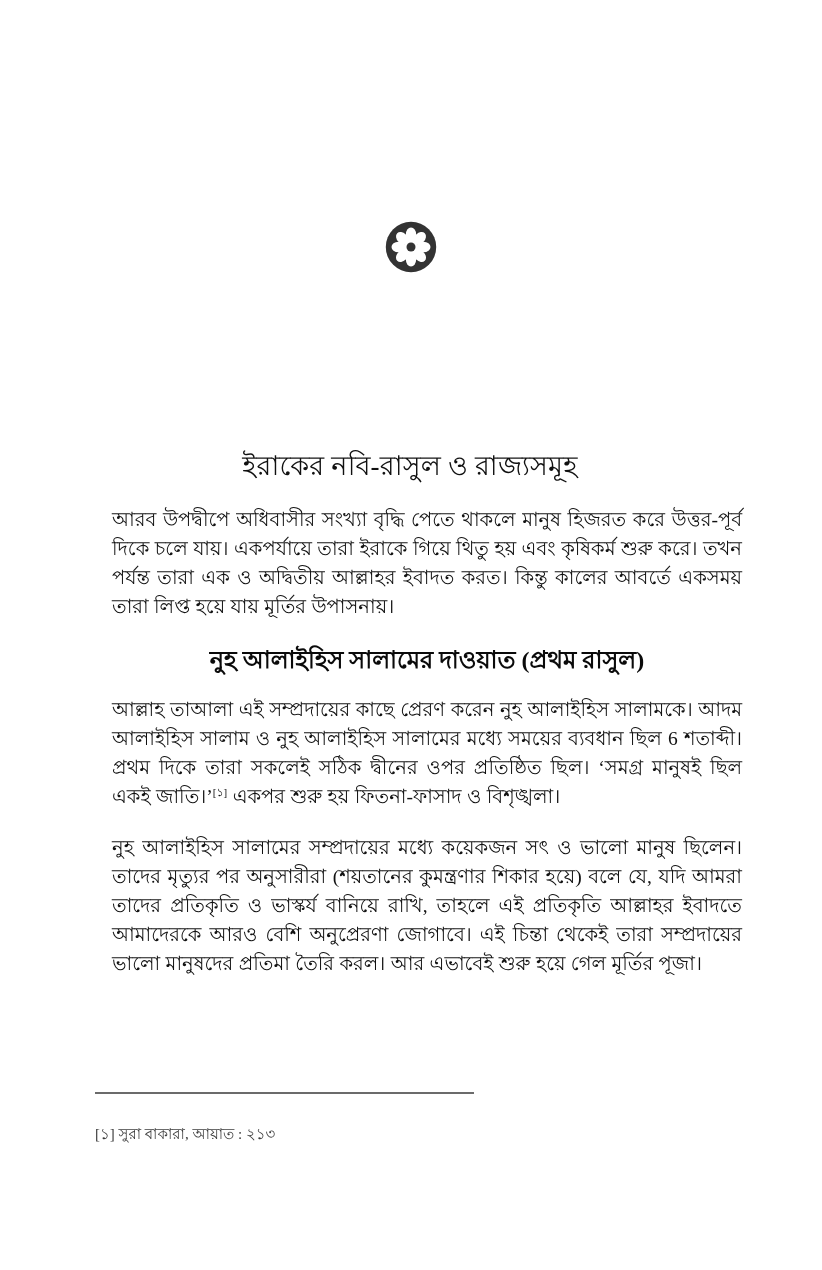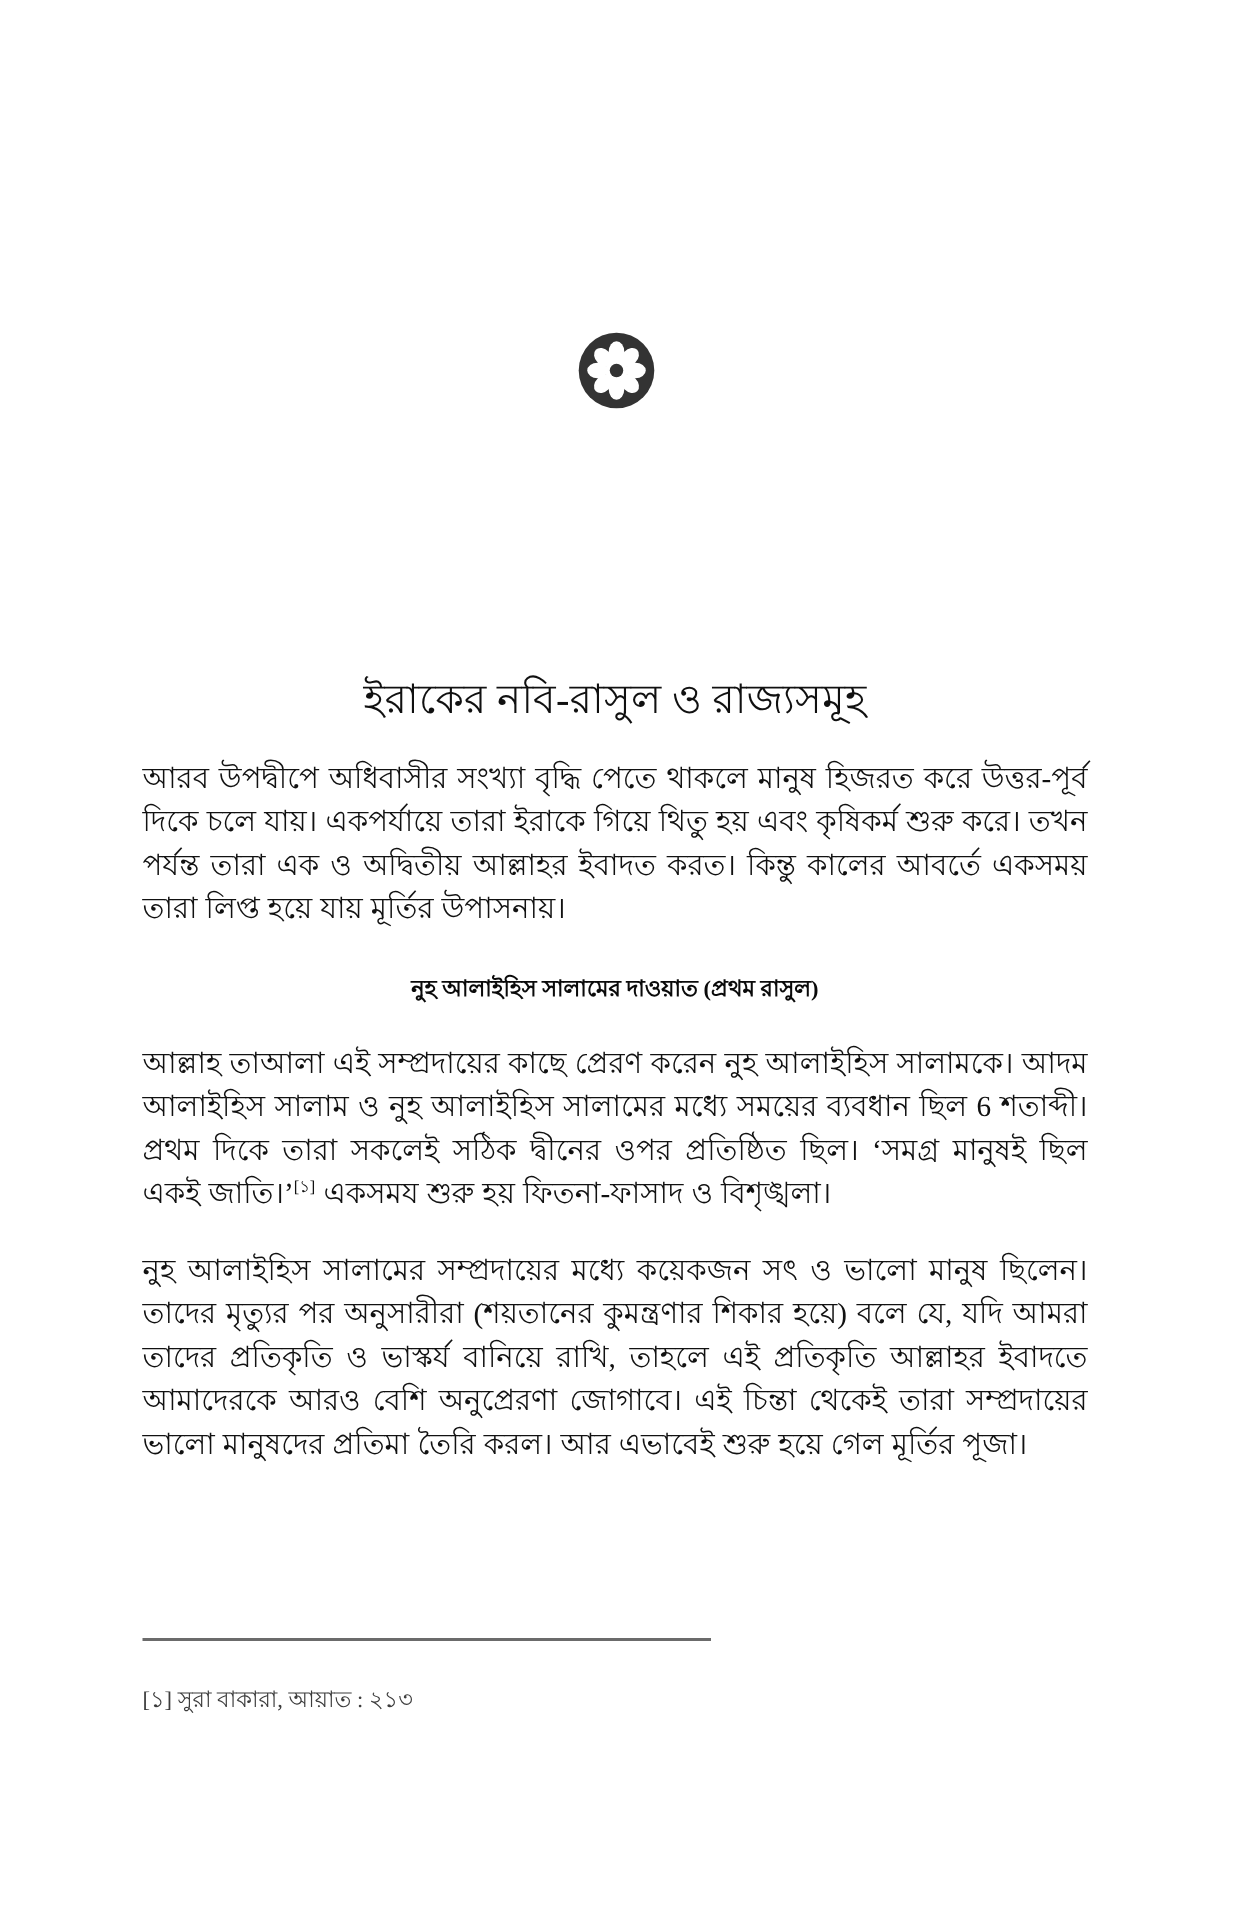--- a/index.html
+++ b/index.html
@@ -48,21 +48,21 @@
     line-height: 1.25;
     font-weight: 400;
     color: #101010;
     letter-spacing: 0.2px;
     white-space: nowrap;
   }
 
   
   .content {
     position: absolute;
-    left: 95px;
+    left: 112px;
     top: 505px;
     width: 630px;
   }
 
   p.body-text {
     margin: 0 0 0 0;
     font-size: 19.5px;
     line-height: 29px;
     text-align: justify;
     text-justify: inter-word;
@@ -70,21 +70,21 @@
     word-spacing: 0.5px;
   }
 
   .para-gap {
     height: 22px;
   }
 
   .section-heading {
     margin: 0;
     padding: 26px 0 22px 0;
-    font-size: 15px;
+    font-size: 24px;
     line-height: 26px;
     font-weight: bold;
     text-align: center;
     color: #0a0a0a;
     white-space: nowrap;
   }
 
   sup.footnote-ref {
     font-size: 11px;
     vertical-align: super;
@@ -147,21 +147,21 @@
   </div>
 
   <h1 class="chapter-title">ইরাকের নবি-রাসুল ও রাজ্যসমূহ</h1>
 
   <div class="content">
 
     <p class="body-text">আরব উপদ্বীপে অধিবাসীর সংখ্যা বৃদ্ধি পেতে থাকলে মানুষ হিজরত করে উত্তর-পূর্ব দিকে চলে যায়। একপর্যায়ে তারা ইরাকে গিয়ে থিতু হয় এবং কৃষিকর্ম শুরু করে। তখন পর্যন্ত তারা এক ও অদ্বিতীয় আল্লাহর ইবাদত করত। কিন্তু কালের আবর্তে একসময় তারা লিপ্ত হয়ে যায় মূর্তির উপাসনায়।</p>
 
     <h2 class="section-heading">নুহ আলাইহিস সালামের দাওয়াত (প্রথম রাসুল)</h2>
 
-    <p class="body-text"><span>আল্লাহ তাআলা এই সম্প্রদায়ের কাছে প্রেরণ করেন নুহ আলাইহিস সালামকে। আদম আলাইহিস সালাম ও নুহ আলাইহিস সালামের মধ্যে সময়ের ব্যবধান ছিল 6 শতাব্দী। প্রথম দিকে তারা সকলেই সঠিক দ্বীনের ওপর প্রতিষ্ঠিত ছিল। ‘সমগ্র মানুষই ছিল একই জাতি।’</span><sup class="footnote-ref">[১]</sup><span> একসময শুরু হয় ফিতনা-ফাসাদ ও বিশৃঙ্খলা।</span></p>
+    <p class="body-text"><span>আল্লাহ তাআলা এই সম্প্রদায়ের কাছে প্রেরণ করেন নুহ আলাইহিস সালামকে। আদম আলাইহিস সালাম ও নুহ আলাইহিস সালামের মধ্যে সময়ের ব্যবধান ছিল 6 শতাব্দী। প্রথম দিকে তারা সকলেই সঠিক দ্বীনের ওপর প্রতিষ্ঠিত ছিল। ‘সমগ্র মানুষই ছিল একই জাতি।’</span><sup class="footnote-ref">[১]</sup><span> একপর শুরু হয় ফিতনা-ফাসাদ ও বিশৃঙ্খলা।</span></p>
 
     <div class="para-gap"></div>
 
     <p class="body-text">নুহ আলাইহিস সালামের সম্প্রদায়ের মধ্যে কয়েকজন সৎ ও ভালো মানুষ ছিলেন। তাদের মৃত্যুর পর অনুসারীরা (শয়তানের কুমন্ত্রণার শিকার হয়ে) বলে যে, যদি আমরা তাদের প্রতিকৃতি ও ভাস্কর্য বানিয়ে রাখি, তাহলে এই প্রতিকৃতি আল্লাহর ইবাদতে আমাদেরকে আরও বেশি অনুপ্রেরণা জোগাবে। এই চিন্তা থেকেই তারা সম্প্রদায়ের ভালো মানুষদের প্রতিমা তৈরি করল। আর এভাবেই শুরু হয়ে গেল মূর্তির পূজা।</p>
 
     <div class="para-gap"></div>
 
 
   </div>
 

